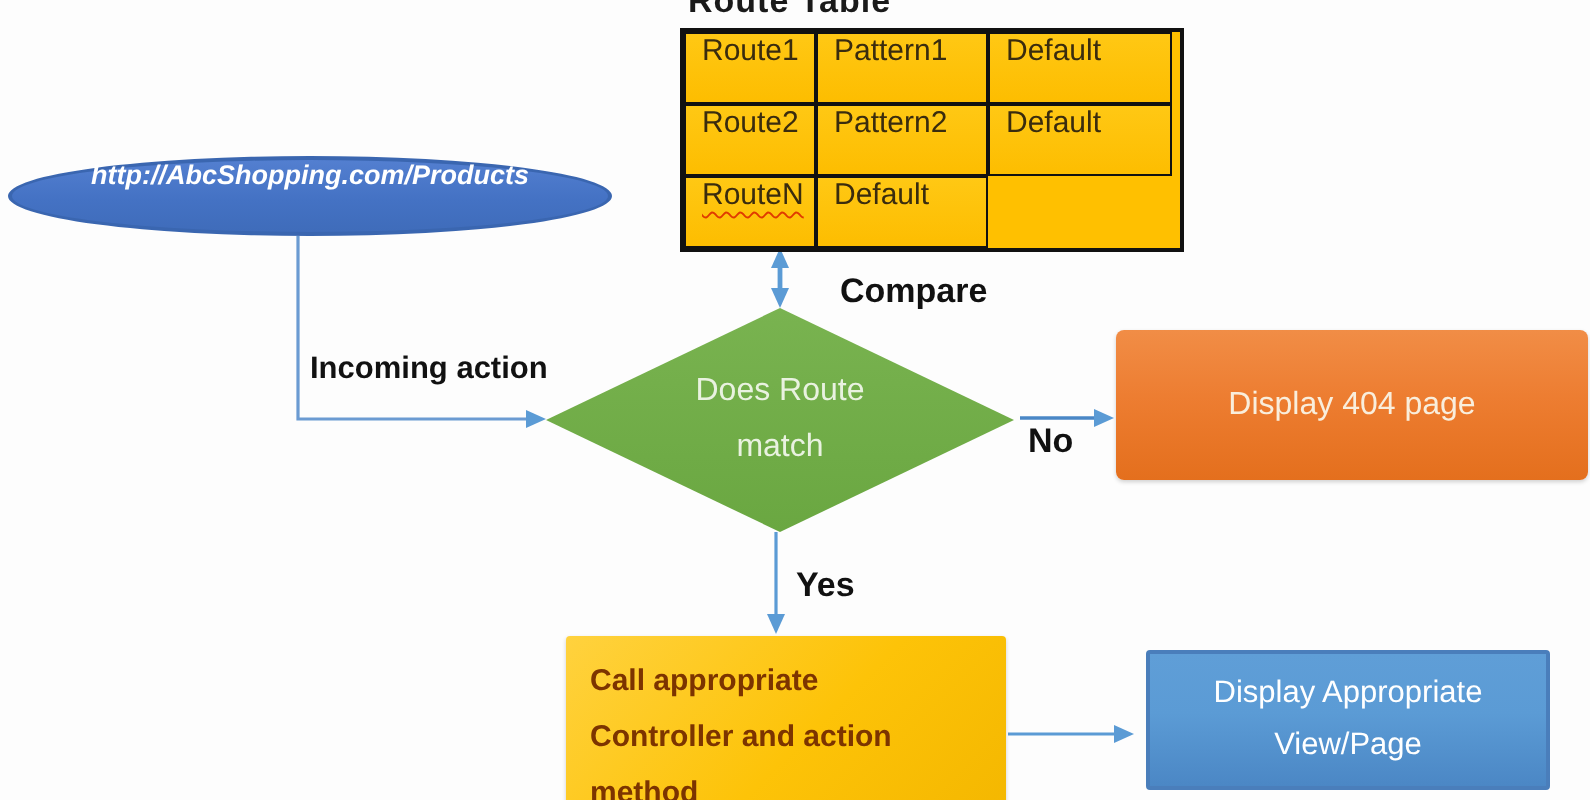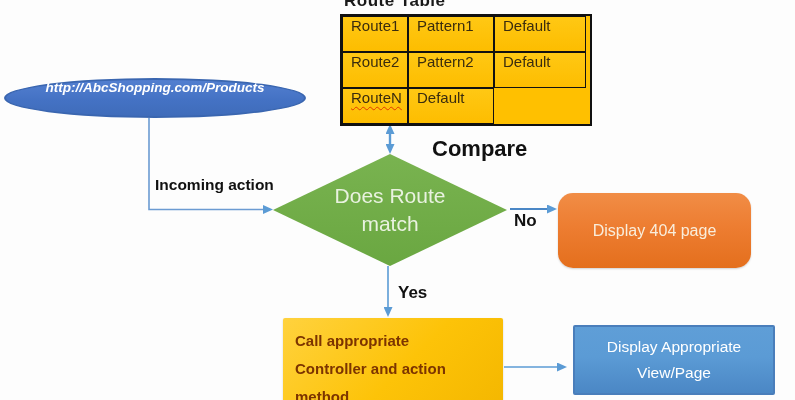--- a/index.html
+++ b/index.html
@@ -44,29 +44,29 @@
   }
 
   
   .diamond{
     left:273px;top:154px;width:234px;height:112px;
     clip-path:polygon(50% 0%,100% 50%,50% 100%,0% 50%);
     background:linear-gradient(180deg,#79b350,#6aa741);
     display:flex;align-items:center;justify-content:center;
   }
   .diamond .txt{
-    width:125px;text-align:center;color:#e9f2e0;font-size:21px;line-height:28px;
+    width:125px;text-align:center;color:#e9f2e0;font-size:16px;line-height:28px;
   }
 
   
   .box404{
-    left:558px;top:165px;width:193px;height:75px;border-radius:15px;
+    left:558px;top:165px;width:236px;height:75px;border-radius:4px;
     background:linear-gradient(180deg,#f18d46 0%,#ed7d31 45%,#e46f1d 100%);
     box-shadow:0 1px 2px rgba(0,0,0,.18);
-    display:flex;align-items:center;justify-content:center;margin-top:28px;
+    display:flex;align-items:center;justify-content:center;
   }
   .box404 .txt{color:#f9eedc;font-size:16px;}
 
   .boxcall{
     left:283px;top:318px;width:220px;height:90px;border-radius:2px;
     background:linear-gradient(135deg,#ffd23e 0%,#fdc308 55%,#f4b700 100%);
     box-shadow:0 1px 2px rgba(0,0,0,.18);
   }
   .boxcall .txt{
     margin:9px 0 0 12px;width:185px;
@@ -76,21 +76,21 @@
   .boxview{
     left:573px;top:325px;width:202px;height:70px;border-radius:2px;
     background:linear-gradient(180deg,#5f9ed7 0%,#5b9bd5 45%,#4b87c5 100%);
     border:2px solid #4a7ebb;box-sizing:border-box;
     display:flex;flex-direction:column;align-items:center;justify-content:center;
   }
   .boxview .txt{color:#fff;font-size:15.5px;line-height:26px;text-align:left;}
 
   
   .lbl{color:#111;font-weight:bold;}
-  .lbl-compare{left:420px;top:136px;font-size:22px;margin-left:12px;}
+  .lbl-compare{left:420px;top:136px;font-size:17px;}
   .lbl-incoming{left:155px;top:176px;font-size:15.5px;}
   .lbl-no{left:514px;top:211px;font-size:17px;}
   .lbl-yes{left:398px;top:283px;font-size:17px;}
 
   svg.wires{left:0;top:0;pointer-events:none;}
 </style>
 </head>
 <body>
 
 <svg class="wires abs" width="795" height="400" viewBox="0 0 795 400">

